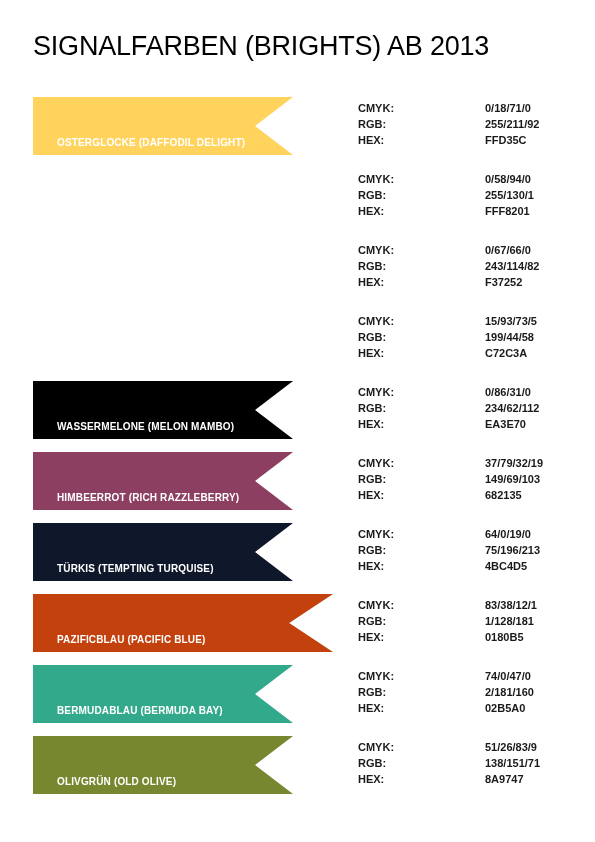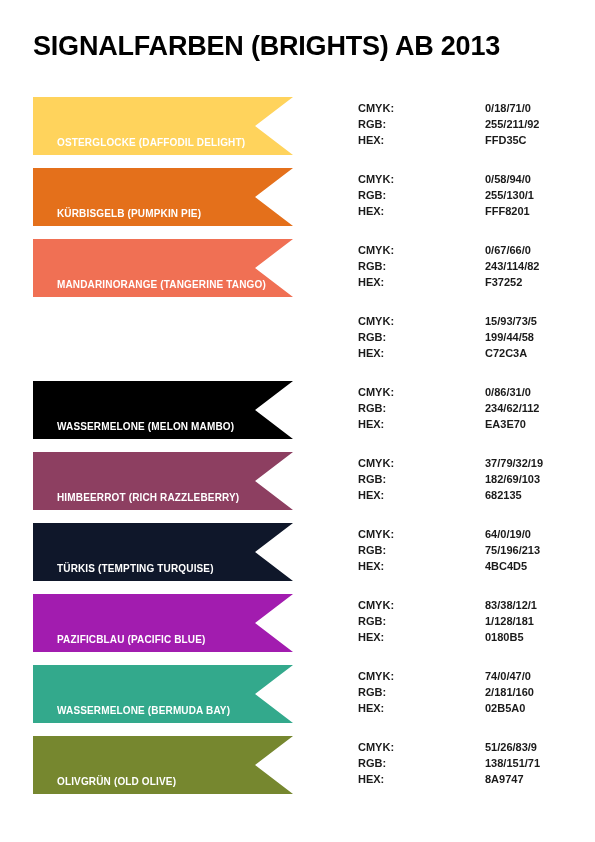--- a/index.html
+++ b/index.html
@@ -22,21 +22,21 @@
     inset: 0;
     background: #ffffff;
   }
 
   
   .title {
     position: absolute;
     left: 33px;
     top: 30px;
     font-size: 27px;
-    font-weight: 700;
+    font-weight: 400;
     letter-spacing: -0.2px;
     color: #000000;
     white-space: nowrap;
     line-height: 1.2;
   }
 
   
   .rows {
     position: absolute;
     left: 0;
@@ -126,42 +126,36 @@
             <span class="spec-key">RGB:</span>
             <span class="spec-val">255/211/92</span>
           </div>
           <div class="spec-line">
             <span class="spec-key">HEX:</span>
             <span class="spec-val">FFD35C</span>
           </div>
         </div>
       </div>
       <div class="row">
-        <div class="ribbon" style="background: rgb(228, 112, 27);">
-          <div class="ribbon-label">KÜRBISGELB (PUMPKIN PIE)</div>
-        </div>
         <div class="specs">
           <div class="spec-line">
             <span class="spec-key">CMYK:</span>
             <span class="spec-val">0/58/94/0</span>
           </div>
           <div class="spec-line">
             <span class="spec-key">RGB:</span>
             <span class="spec-val">255/130/1</span>
           </div>
           <div class="spec-line">
             <span class="spec-key">HEX:</span>
             <span class="spec-val">FFF8201</span>
           </div>
         </div>
       </div>
       <div class="row">
-        <div class="ribbon" style="background: rgb(240, 112, 84);">
-          <div class="ribbon-label">MANDARINORANGE (TANGERINE TANGO)</div>
-        </div>
         <div class="specs">
           <div class="spec-line">
             <span class="spec-key">CMYK:</span>
             <span class="spec-val">0/67/66/0</span>
           </div>
           <div class="spec-line">
             <span class="spec-key">RGB:</span>
             <span class="spec-val">243/114/82</span>
           </div>
           <div class="spec-line">
@@ -209,21 +203,21 @@
         <div class="ribbon" style="background: rgb(141, 63, 97);">
           <div class="ribbon-label">HIMBEERROT (RICH RAZZLEBERRY)</div>
         </div>
         <div class="specs">
           <div class="spec-line">
             <span class="spec-key">CMYK:</span>
             <span class="spec-val">37/79/32/19</span>
           </div>
           <div class="spec-line">
             <span class="spec-key">RGB:</span>
-            <span class="spec-val">182/69/103</span>
+            <span class="spec-val">149/69/103</span>
           </div>
           <div class="spec-line">
             <span class="spec-key">HEX:</span>
             <span class="spec-val">682135</span>
           </div>
         </div>
       </div>
       <div class="row">
         <div class="ribbon" style="background: #0f172a;">
           <div class="ribbon-label">TÜRKIS (TEMPTING TURQUISE)</div>
@@ -237,41 +231,41 @@
             <span class="spec-key">RGB:</span>
             <span class="spec-val">75/196/213</span>
           </div>
           <div class="spec-line">
             <span class="spec-key">HEX:</span>
             <span class="spec-val">4BC4D5</span>
           </div>
         </div>
       </div>
       <div class="row">
-        <div class="ribbon" style="background: #a21caf;">
+        <div class="ribbon" style="background: #c2410c; padding-left: 40px;">
           <div class="ribbon-label">PAZIFICBLAU (PACIFIC BLUE)</div>
         </div>
         <div class="specs">
           <div class="spec-line">
             <span class="spec-key">CMYK:</span>
             <span class="spec-val">83/38/12/1</span>
           </div>
           <div class="spec-line">
             <span class="spec-key">RGB:</span>
             <span class="spec-val">1/128/181</span>
           </div>
           <div class="spec-line">
             <span class="spec-key">HEX:</span>
             <span class="spec-val">0180B5</span>
           </div>
         </div>
       </div>
       <div class="row">
         <div class="ribbon" style="background: rgb(51, 169, 140);">
-          <div class="ribbon-label">WASSERMELONE (BERMUDA BAY)</div>
+          <div class="ribbon-label">BERMUDABLAU (BERMUDA BAY)</div>
         </div>
         <div class="specs">
           <div class="spec-line">
             <span class="spec-key">CMYK:</span>
             <span class="spec-val">74/0/47/0</span>
           </div>
           <div class="spec-line">
             <span class="spec-key">RGB:</span>
             <span class="spec-val">2/181/160</span>
           </div>

